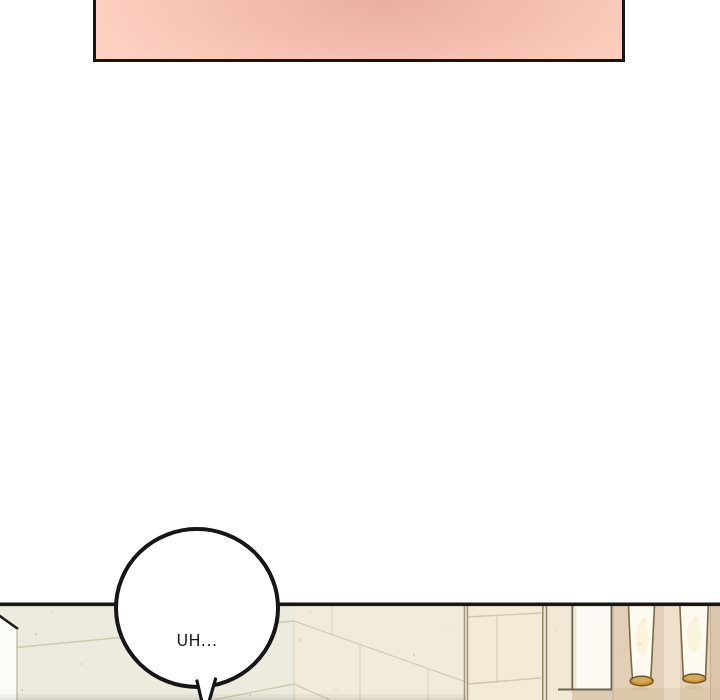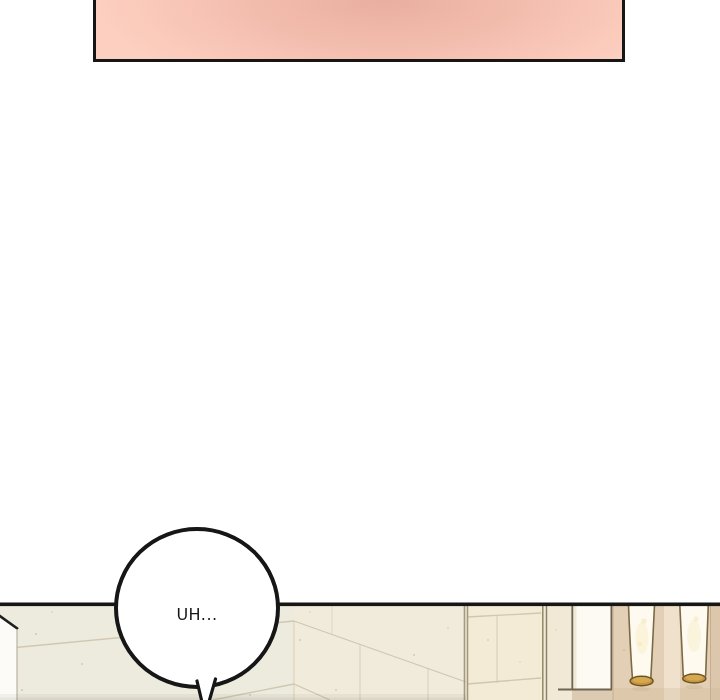--- a/index.html
+++ b/index.html
@@ -37,21 +37,21 @@
   .f-glow{fill:var(--lamp-glow);}
   .f-rim{fill:var(--lamp-rim-gold);stroke:var(--lamp-rim-edge);stroke-width:1.4;}
   .s-grout{stroke:var(--grout);stroke-width:1.3;fill:none;}
   .s-trim{stroke:var(--trim-dark);fill:none;}
   .s-lamp{stroke:var(--lamp-outline);stroke-width:1.6;fill:none;}
   .bubble{fill:var(--bubble-fill);stroke:var(--ink);stroke-width:4;}
   .tail-fill{fill:var(--bubble-fill);}
   .tail-stroke{stroke:var(--ink);stroke-width:3.2;fill:none;stroke-linecap:round;}
 
   .bubble-text{
-    position:absolute;left:137px;top:602px;width:120px;height:24px;
+    position:absolute;left:137px;top:628px;width:120px;height:24px;
     display:flex;align-items:center;justify-content:center;
     font-size:16px;letter-spacing:.5px;color:var(--ink);
     font-family:"DejaVu Sans",sans-serif;
   }
 </style>
 </head>
 <body style="--ink: #161616; --pink-dark: #e9afa1; --pink-mid: #f2bcad; --pink-light: #fac9ba; --pink-lighter: #fccfc0; --wall-left: #edeade; --wall-mid: #f1ebdc; --wall-right-face: #f4ebd7; --wall-strip: #f1e9d5; --wall-tan: #e3cfb5; --wall-tan-light: #efe1cc; --wall-tan-dark: #dcc7ac; --grout: #cfc7b0; --trim-dark: #6e6550; --pillar-white: #fcfaf3; --door-white: #fcfbf7; --lamp-shade: #fefaf0; --lamp-glow: #f8eec9; --lamp-rim-gold: #c79440; --lamp-rim-edge: #6d5320; --lamp-outline: #7a6a45; --bubble-fill: #ffffff;">
 
 <div class="page">
 

